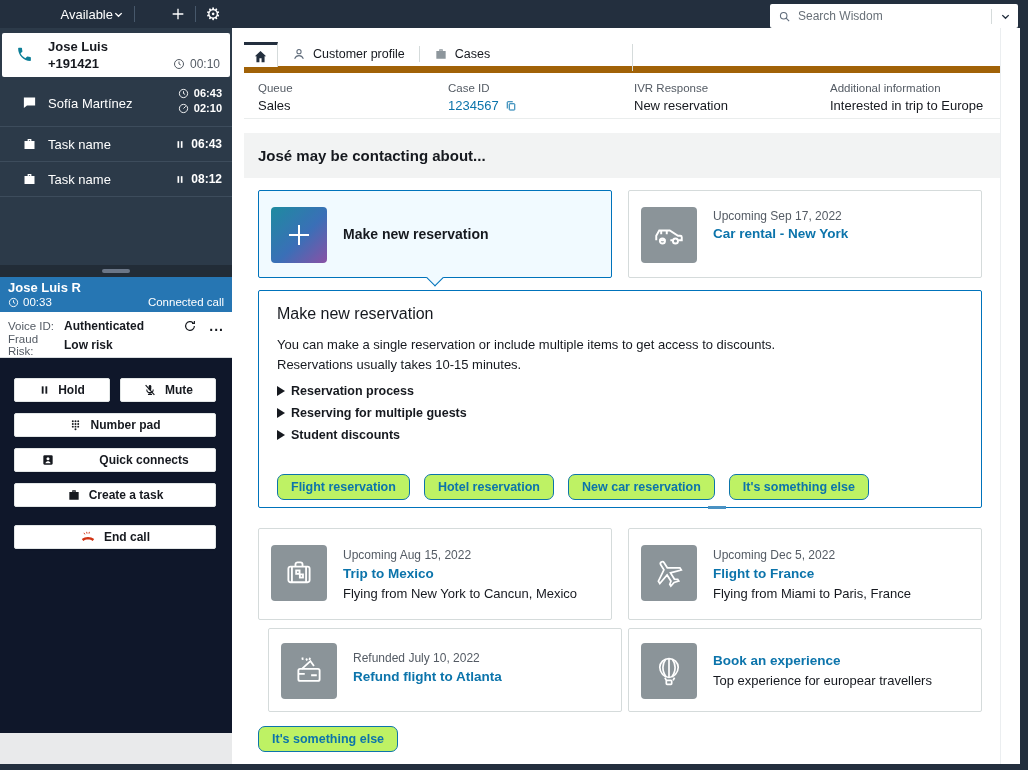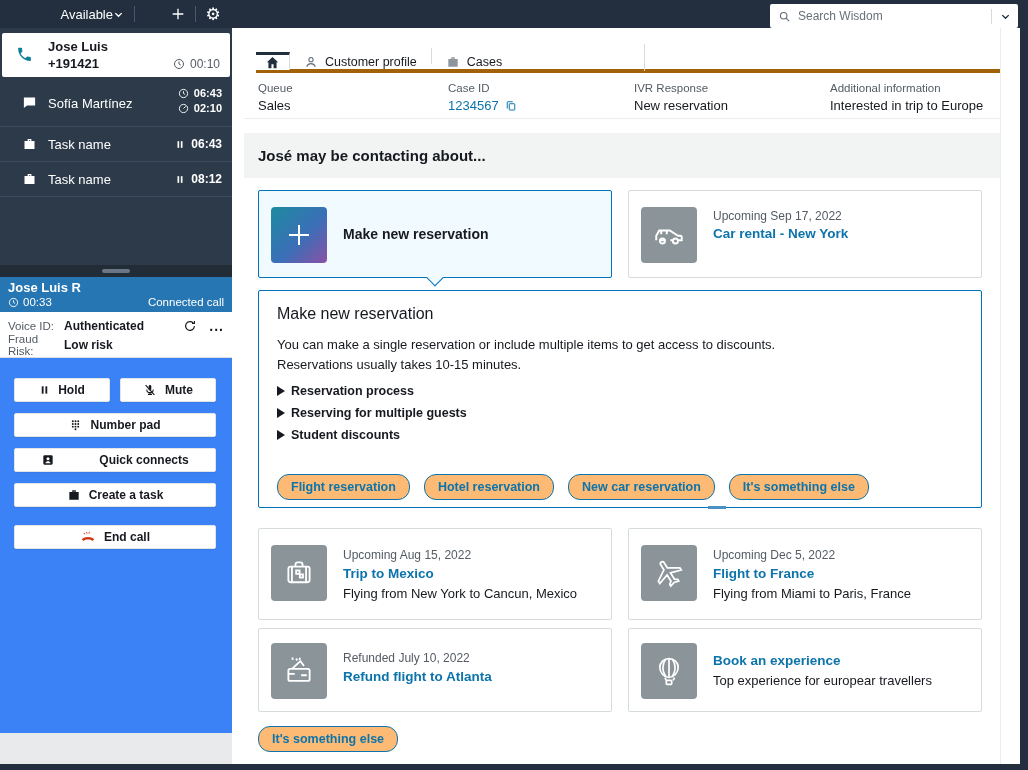--- a/index.html
+++ b/index.html
@@ -42,33 +42,33 @@
   .connected-bar .cb-row { display:flex; justify-content:space-between; font-size:11.5px; margin-top:1px; }
   .connected-bar .cb-row span { display:flex; align-items:center; gap:4px; }
 
   .voice-card { position:absolute; left:0; top:312px; width:232px; height:46px; background:#fff; border-bottom:1px solid #d9dde0; padding:6px 8px; }
   .v-row { display:flex; align-items:center; height:16px; margin-bottom:3px; }
   .v-label { font-size:11.5px; color:#545b64; width:56px; }
   .v-value { font-size:12px; font-weight:700; }
   .v-actions { margin-left:auto; display:flex; align-items:center; gap:12px; }
   .v-ellipsis { font-weight:700; font-size:14px; letter-spacing:1px; cursor:pointer; line-height:8px; }
 
-  .side-light { position:absolute; left:0; top:358px; width:232px; height:406px; background:#3b82f6; }
+  .side-light { position:absolute; left:0; top:358px; width:232px; height:406px; background:#0f172a; }
   .side-bottom { position:absolute; left:0; top:375px; width:232px; height:31px; background:#e9eaeb; }
   .ctl { position:absolute; height:24px; background:#fff; border:1px solid #e2e6e6; border-radius:2px; box-shadow:0 1px 1px rgba(0,0,0,.06); display:flex; align-items:center; justify-content:center; gap:8px; font-size:12px; font-weight:700; color:#16191f; cursor:pointer; font-family:inherit; }
   .ctl-hold { left:14px; top:20px; width:96px; }
   .ctl-mute { left:120px; top:20px; width:96px; }
   .ctl-numpad { left:14px; top:55px; width:202px; }
   .ctl-qc { left:14px; top:90px; width:202px;gap:44px; }
   .ctl-task { left:14px; top:125px; width:202px; }
   .ctl-end { left:14px; top:167px; width:202px; }
 
   
   .main { position:absolute; left:244px; top:28px; width:756px; height:736px; background:#fff; }
-  .tabs { position:absolute; left:12px; top:14px; width:756px; height:31px; border-bottom:4px solid #a16207; display:flex;align-items:flex-end; }
+  .tabs { position:absolute; left:0; top:14px; width:756px; height:31px; border-bottom:7px solid #a16207; display:flex; }
   .tab-home { width:34px; border-top:3px solid #232f3e; border-right:1px solid #d5dbdb; margin-bottom:-1px; background:#fff; display:flex; align-items:center; justify-content:center; cursor:pointer; }
   .tab { display:flex; align-items:center; gap:7px; padding:0 14px; font-size:12.5px; color:#16191f; cursor:pointer; }
   .tab-sep { width:1px; height:16px; background:#d5dbdb; align-self:center; }
   .tabs-end-sep { position:absolute; left:388px; top:2px; width:1px; height:27px; background:#d5dbdb; }
 
   .field { position:absolute; top:54px; }
   .f-label { font-size:11.5px; color:#545b64; }
   .f-value { font-size:13px; margin-top:4px; }
   .f-link { color:#0c74ab; display:flex; align-items:center; gap:6px; cursor:pointer; }
   .f-queue { left:14px; } .f-case { left:204px; } .f-ivr { left:390px; } .f-add { left:586px; }
@@ -83,31 +83,31 @@
   .card-meta { position:absolute; left:84px; font-size:12px; color:#545b64; }
   .card-title { position:absolute; left:84px; font-size:13.5px; font-weight:700; color:#0c74ab; }
   .card-desc { position:absolute; left:84px; font-size:13px; color:#16191f; }
 
   .card-a { left:14px; top:162px; width:354px; height:88px; background:#f1faff; border-color:#0073bb; }
   .card-a .sel-label { position:absolute; left:84px; top:50%; transform:translateY(-50%); font-size:14px; font-weight:700; color:#16191f; }
   .card-a .caret { position:absolute; left:50%; bottom:-7px; width:12px; height:12px; transform:translateX(-50%) rotate(45deg); background:#f1faff; border-right:1px solid #0073bb; border-bottom:1px solid #0073bb; }
   .card-b { left:384px; top:162px; width:354px; height:88px; }
   .card-c { left:14px; top:500px; width:354px; height:92px; }
   .card-d { left:384px; top:500px; width:354px; height:92px; }
-  .card-e { left:14px; top:600px; width:354px; height:84px;padding-left:44px; }
+  .card-e { left:24px; top:600px; width:354px; height:84px;padding-left:44px; }
   .card-f { left:384px; top:600px; width:354px; height:84px; }
   .card-e .tile, .card-f .tile { top:14px; }
 
   .panel { position:absolute; left:14px; top:262px; width:724px; height:218px; background:#fff; border:1px solid #0073bb; border-radius:2px; }
   .panel-title { position:absolute; left:18px; top:14px; font-size:16px; }
   .panel-body { position:absolute; left:18px; top:44px; font-size:13px; line-height:1.55; }
   .acc { position:absolute; left:18px; display:flex; align-items:center; gap:6px; font-size:12.5px; font-weight:600; cursor:pointer; }
   .acc-1 { top:93px; } .acc-2 { top:115px; } .acc-3 { top:137px; }
   .panel-btns { position:absolute; left:18px; top:183px; display:flex; gap:14px; }
-  .btn-blue { background:#fdba74; border:1px solid #0c74ab; border-radius:12px; color:#0c74ab; font-weight:700; font-size:12.5px; padding:5px 13px; cursor:pointer; font-family:inherit; }
+  .btn-blue { background:#bef264; border:1px solid #0c74ab; border-radius:7px; color:#0c74ab; font-weight:700; font-size:12.5px; padding:5px 13px; cursor:pointer; font-family:inherit; }
   .panel-notch { position:absolute; left:464px; top:478px; width:18px; height:3px; background:#4a92c3; }
 
   .something-else { position:absolute; left:14px; top:698px; }
 
   .gutter { position:absolute; left:1000px; top:28px; width:20px; height:736px; background:#fff; border-left:1px solid #ebeef0; }
   .right-strip { position:absolute; left:1020px; top:0; width:8px; height:770px; background:#232f3e; }
   .bottom-strip { position:absolute; left:0; top:764px; width:1028px; height:6px; background:#232f3e; }
 
   svg { display:block; }
 </style>

